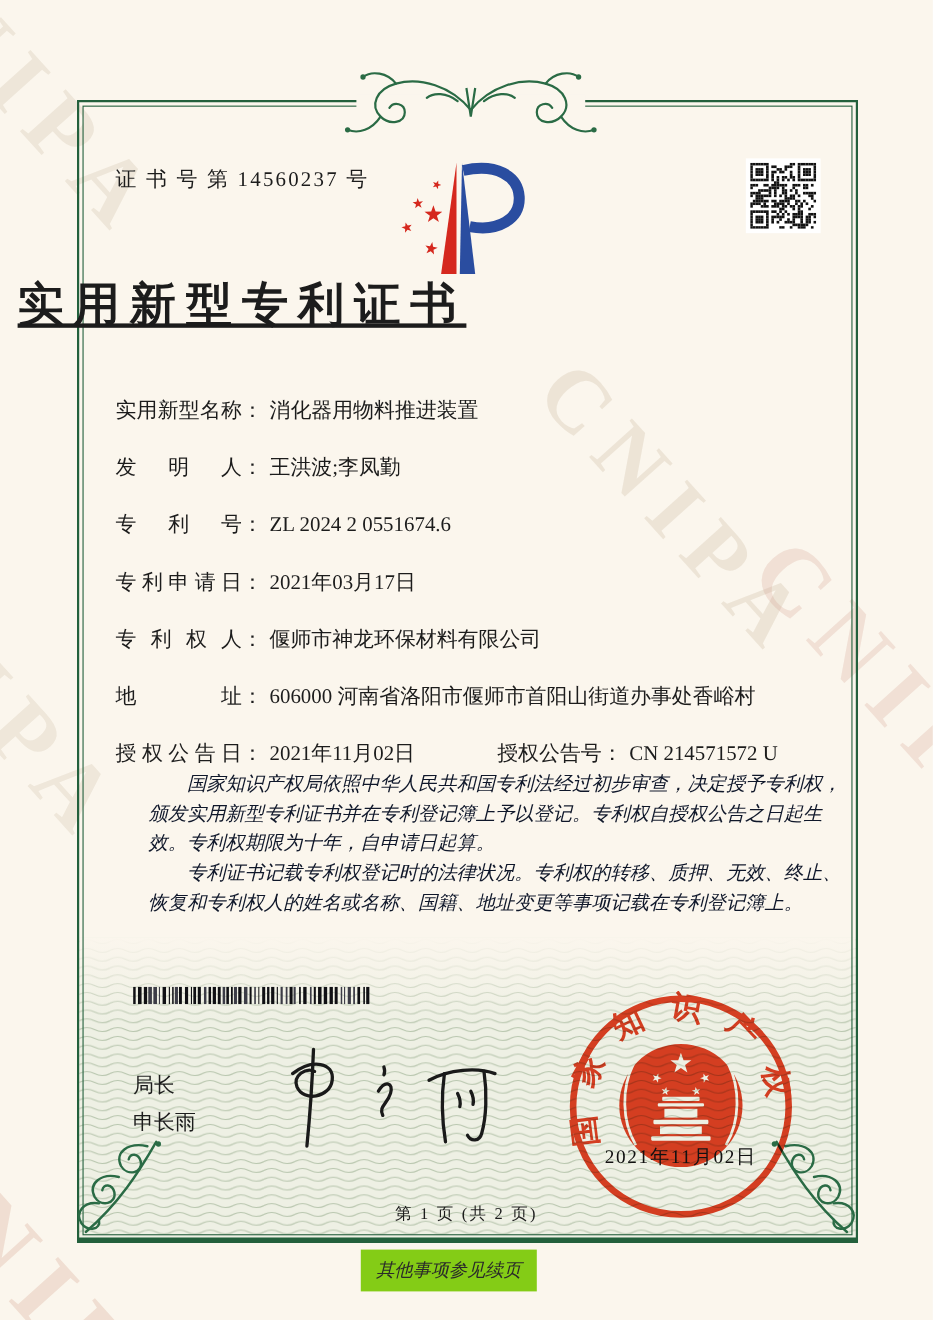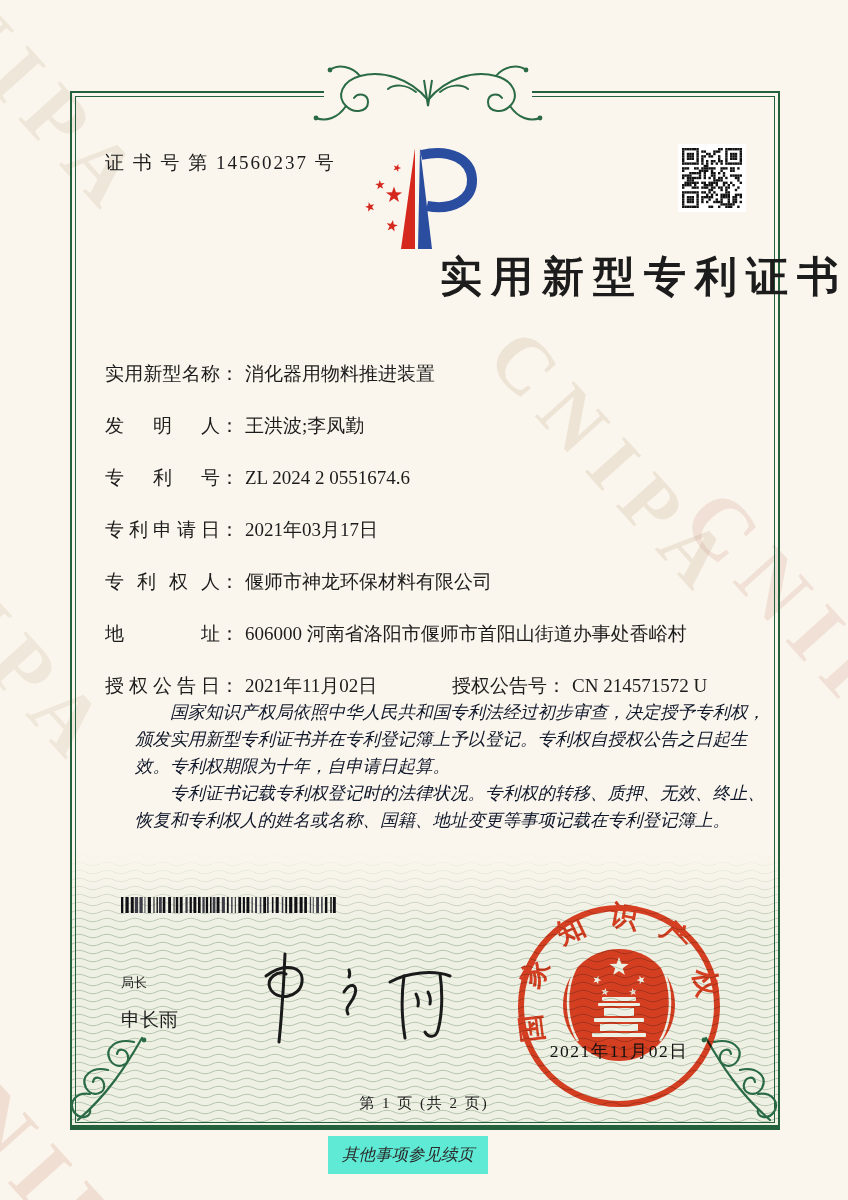--- a/index.html
+++ b/index.html
@@ -28,45 +28,45 @@
     border:1px solid var(--border-green,#23603c);}
   .top-orn{left:298px;top:62px;width:260px;height:72px;z-index:3;}
   .corn{width:96px;height:96px;z-index:3;}
   .corn-l{left:62px;top:1032px;}
   .corn-r{left:690px;top:1032px;transform:scaleX(-1);}
   
   .cert-no{left:105px;top:150px;font-size:19px;letter-spacing:2px;z-index:4;}
   .logo{left:363px;top:144px;width:122px;height:112px;z-index:4;}
   .qr-box{left:678px;top:144px;width:68px;height:68px;background:#fff;z-index:4;}
   .qr-box svg{position:absolute;left:4px;top:4px;}
-  .doc-title{left:0;right:0;top:249px;text-align:right;font-size:42px;font-weight:bold;
-    letter-spacing:9px;z-index:4;}
+  .doc-title{left:16px;right:0;top:249px;text-align:left;font-size:42px;font-weight:bold;
+    letter-spacing:9px;z-index:4;text-decoration:underline;}
   
   .fields{left:105px;top:362px;width:640px;z-index:4;font-size:19px;}
   .frow{height:52px;line-height:23px;position:relative;white-space:nowrap;font-family:Liberation Serif, serif;}
   .flabel{display:inline-block;width:115px;text-align:justify;text-align-last:justify;}
   .fcolon{margin-right:6px;}
   .pair2{position:absolute;left:347px;top:0;}
   
   .body-text{left:103px;top:699px;width:644px;z-index:4;font-size:17.5px;line-height:27px;
     font-style:italic;color:#0f172a;margin-left:32px;}
   .body-text p{margin:0;text-indent:2em;}
   
   .barcode{left:121px;top:897px;z-index:4;}
   
-  .officer-title{left:121px;top:974px;font-size:13px;z-index:4;}
+  .officer-title{left:121px;top:974px;font-size:19px;z-index:4;}
   .officer-name{left:121px;top:1007px;font-size:19px;z-index:4;}
   .sig{left:252px;top:946px;width:205px;height:100px;z-index:4;}
   
   .seal{left:514px;top:901px;width:210px;height:210px;z-index:5;mix-blend-mode:multiply;opacity:.96;}
   .seal-date{left:519px;top:1039px;width:200px;text-align:center;font-size:17.5px;
     letter-spacing:1.5px;color:#111;z-index:6;}
   
   .page-num{left:0;right:0;top:1094px;text-align:center;font-size:15px;z-index:4;letter-spacing:2px;}
-  .cont-note{left:328px;top:1136px;width:160px;height:38px;background:#5eead4;z-index:4;
+  .cont-note{left:328px;top:1136px;width:160px;height:38px;background:#84cc16;z-index:4;
     text-align:center;line-height:38px;font-size:16.5px;font-style:italic;color:#2a2a2a;}
 </style>
 </head>
 <body>
 
 <div class="wm wm1">CNIPA</div>
 <div class="wm wm2">CNIPA</div>
 <div class="wm wm3">CNIPA</div>
 <div class="wm wm4">CNIPA</div>
 <div class="wm wm5">CNIPA</div>

